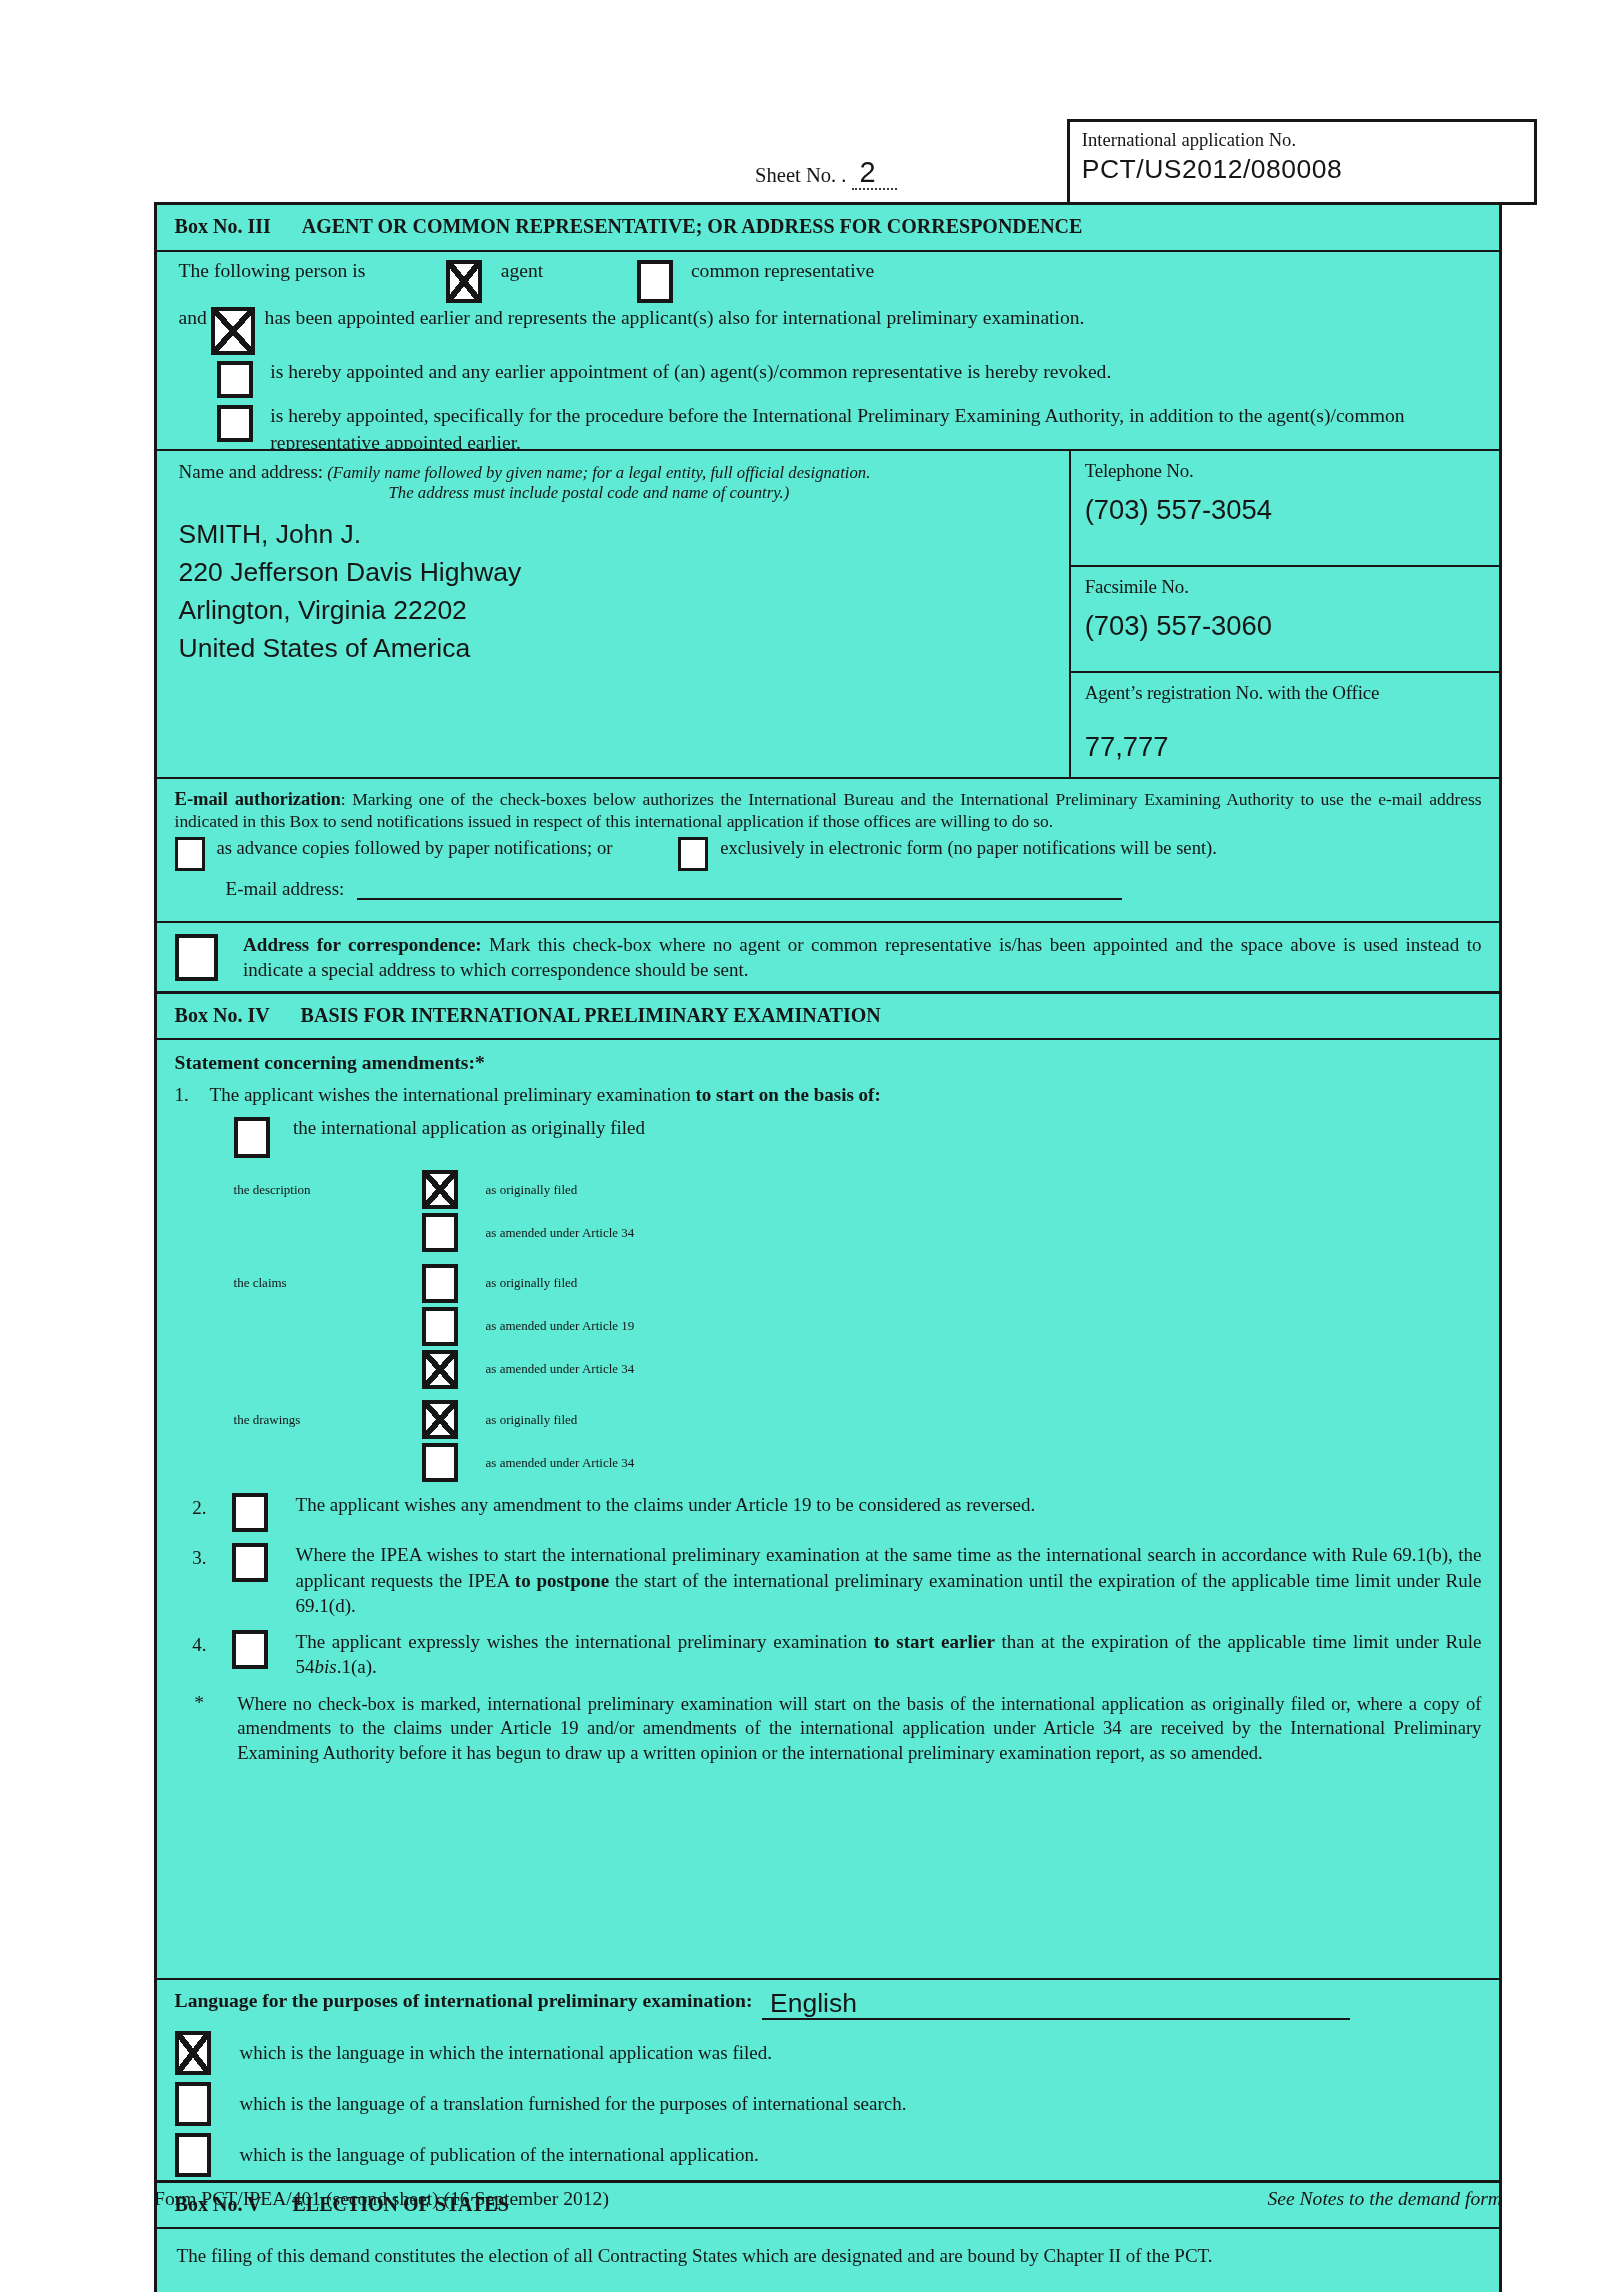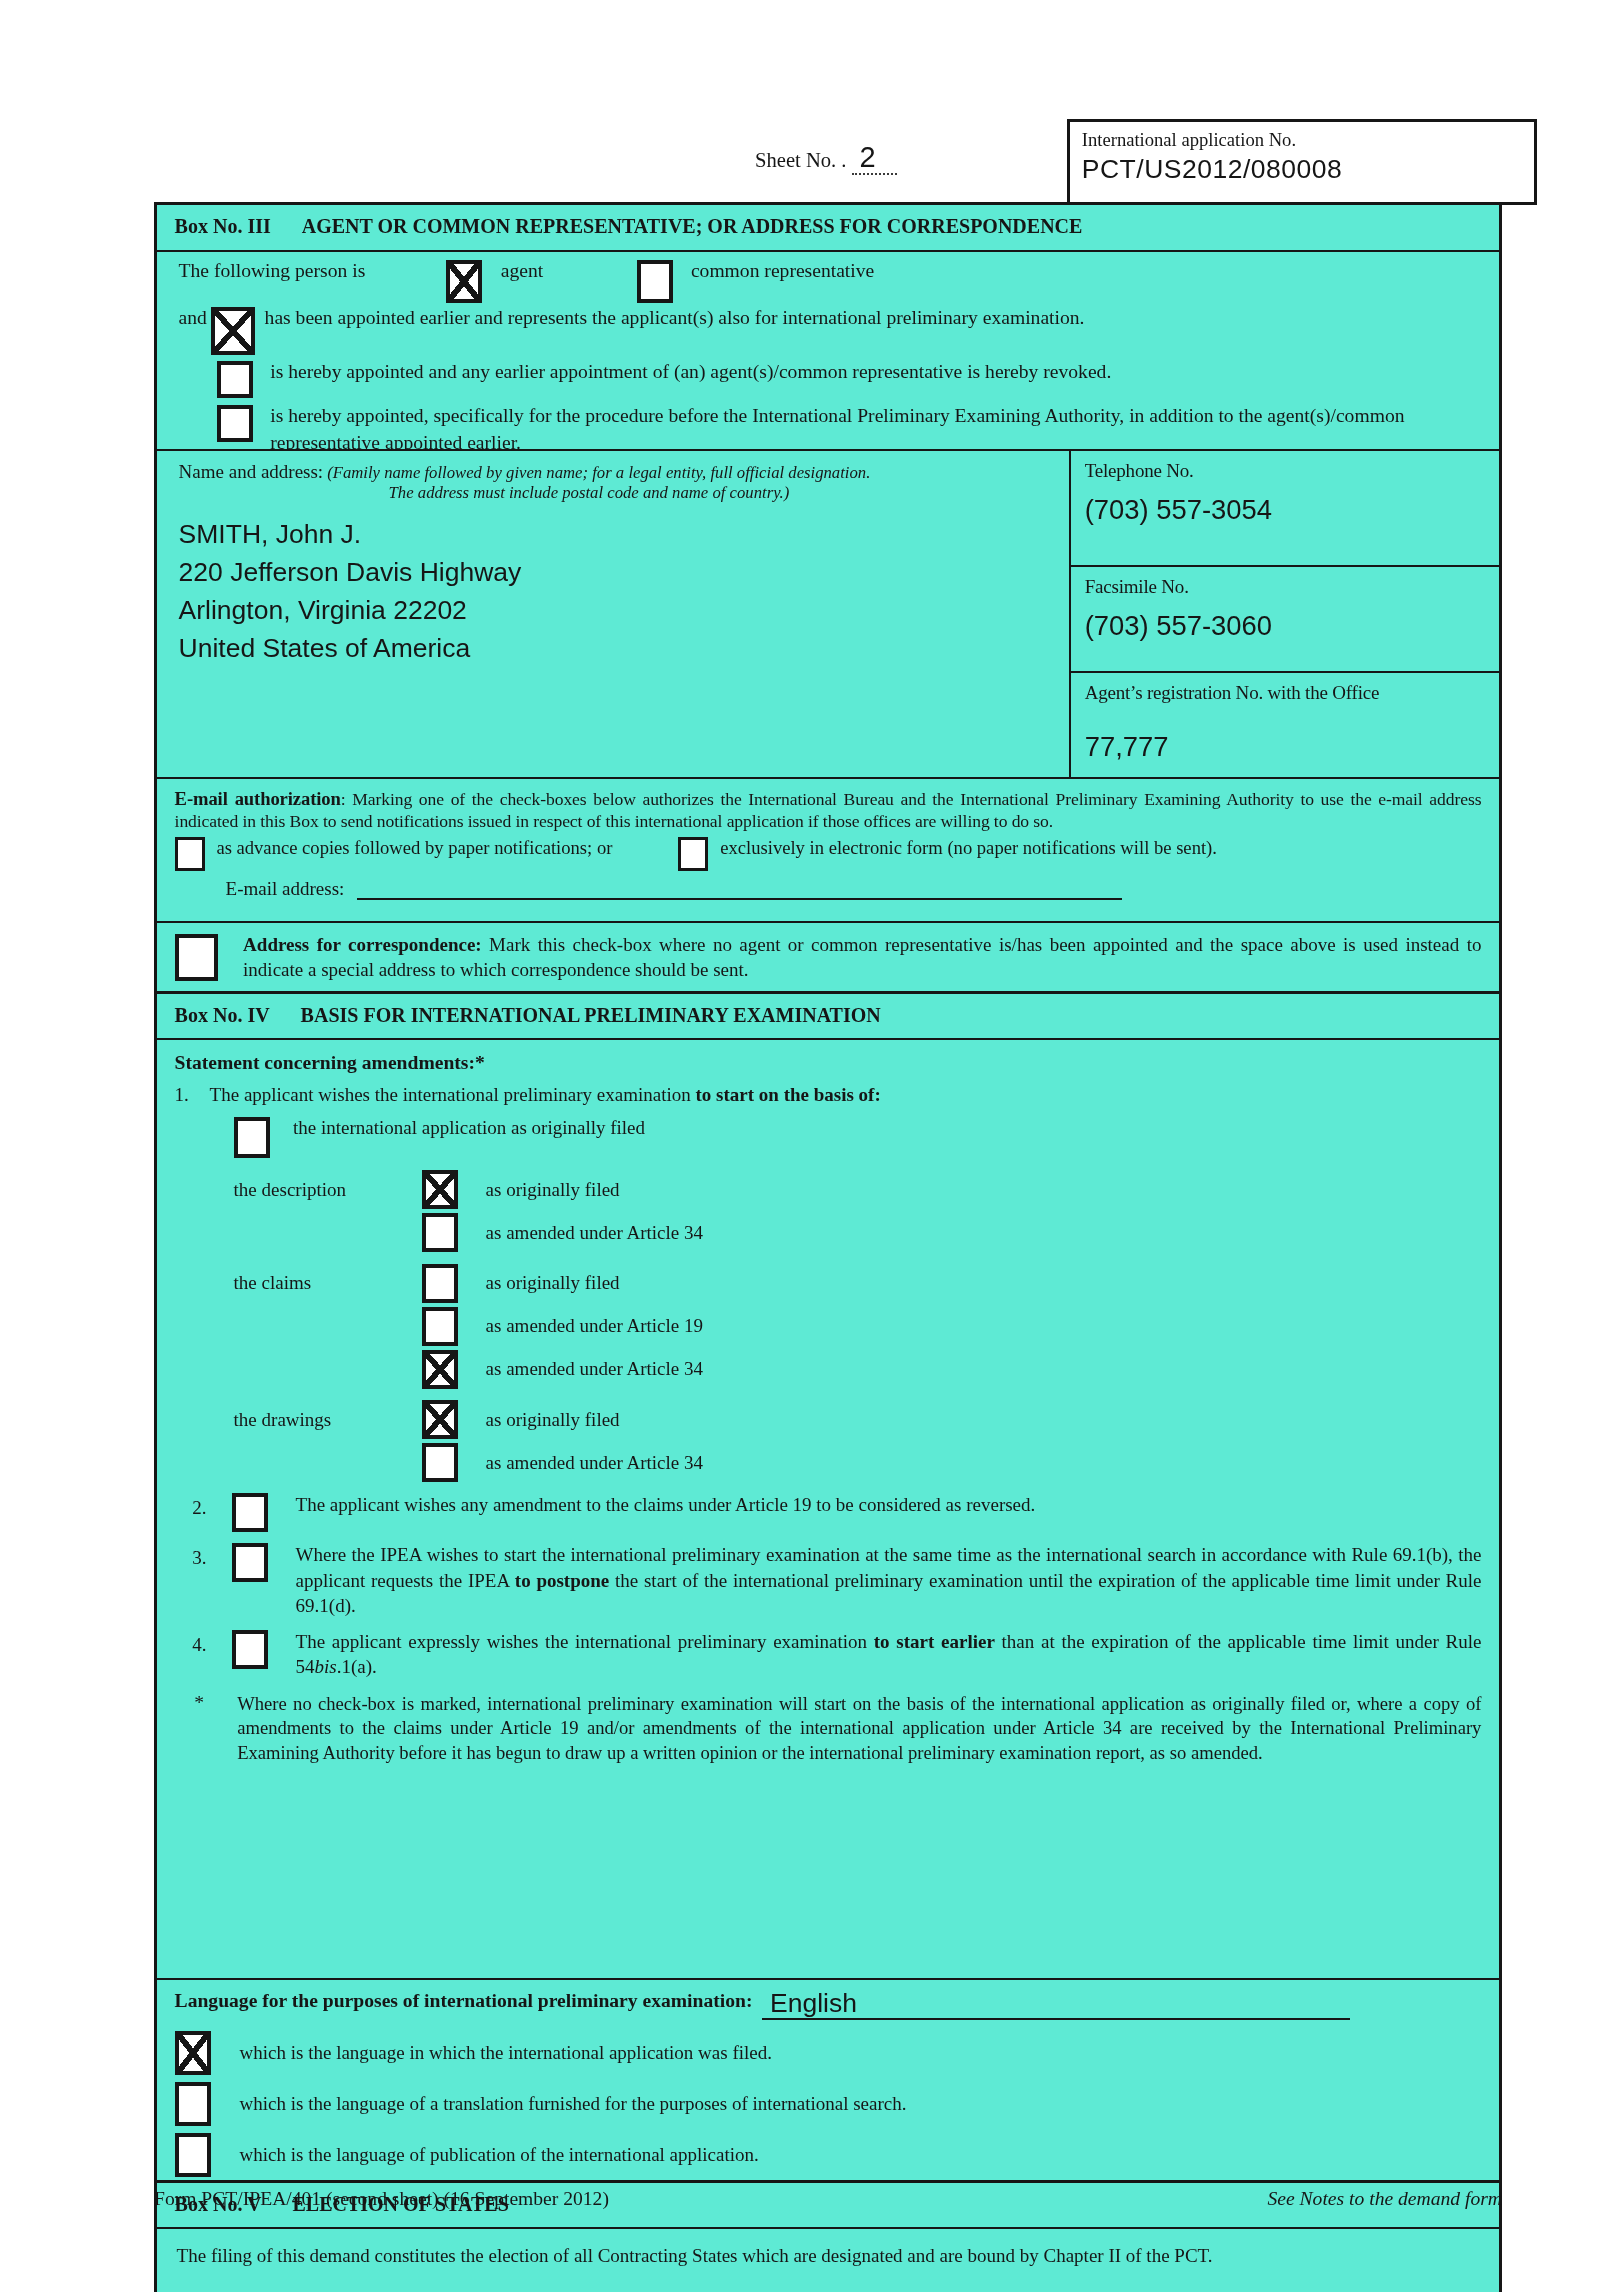--- a/index.html
+++ b/index.html
@@ -2,21 +2,21 @@
 <html><head>
 <meta charset="utf-8">
 <style>
   html,body{margin:0;padding:0}
   *{box-sizing:border-box}
   body{width:1620px;height:2293px;background:#fff;position:relative;
        font-family:"Liberation Serif",serif;color:#161616}
   .sans{font-family:"Liberation Sans",sans-serif}
 
   
-  .sheet-line{position:absolute;left:755px;top:143px;font-size:20.6px}
+  .sheet-line{position:absolute;left:755px;top:158px;font-size:20.6px}
   .sheet-val{font-family:"Liberation Sans",sans-serif;font-size:29px;
              border-bottom:2px dotted #3a3a3a;padding:0 21.6px 0 7.8px;line-height:1}
   .appbox{position:absolute;left:1067px;top:119px;width:470px;height:86px;
           border:3.9px solid #161616;padding:6.9px 11.8px}
   .appbox .lbl{font-size:18.6px}
   .appbox .val{font-size:26.5px;margin-top:2.9px;letter-spacing:0.5px}
 
   
   .form{position:absolute;left:154px;top:202px;width:1348px;border:3.9px solid #161616;background:#5eead4}
   .bt3{border-top:2.9px solid #161616}
@@ -83,21 +83,21 @@
   .corr .cb{margin-top:2px}
   .corr-text{margin-left:25.5px;width:1241px;font-size:19px;line-height:1.33;text-align:justify}
 
   
   .basis{height:940px;padding:11.8px 17.6px 0;overflow:hidden}
   .stmt-head{font-size:19.6px;font-weight:bold}
   .item1{margin-top:9.8px;font-size:19px}
   .item1 .no{display:inline-block;width:35px}
   .opt-row{display:flex;margin:11.8px 0 0 59px;font-size:19px}
   .opt-row .opt-label{margin-left:23.5px}
-  .grp-row{display:flex;align-items:center;margin:3.9px 0 0 59px;font-size:19px}
+  .grp-row{display:flex;align-items:center;margin:3.9px 0 0 59px;font-size:13px}
   .grp-row.grp-first{margin-top:11.8px}
   .grp-row .grp-label{width:188px;flex:0 0 auto}
   .grp-row .cb{height:39px}
   .grp-row .opt-label{margin-left:28px}
   .num-row{display:flex;align-items:flex-start;margin:9.8px 0 0 17.6px}
   .num-row .num{width:40px;font-size:19px;padding-top:4.9px;flex:0 0 auto}
   .num-row .cb{height:39px;margin-top:1px}
   .num-text{margin-left:27.4px;width:1198px;font-size:19px;line-height:1.35;text-align:justify}
   .note-row{display:flex;margin:11.8px 0 0 19.6px}
   .note-row .star{width:43px;font-size:19.6px;flex:0 0 auto}

